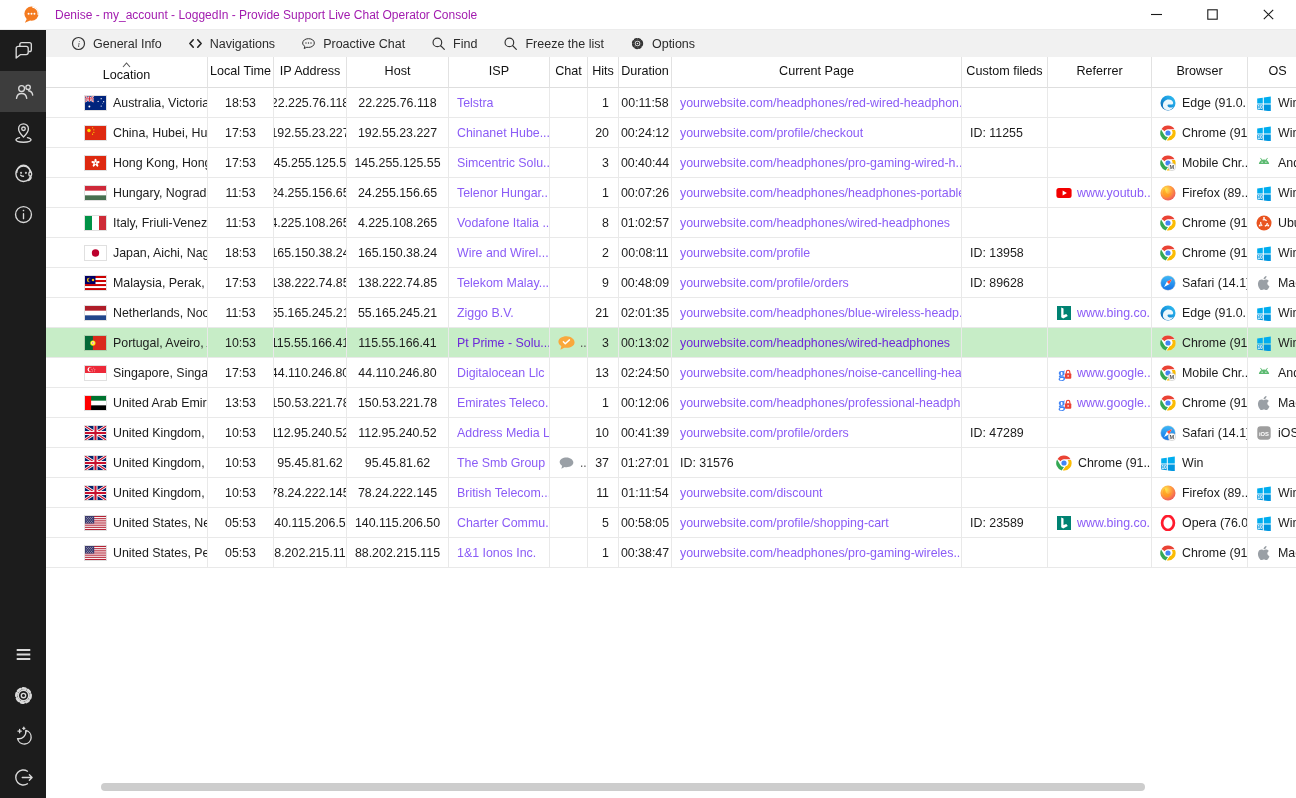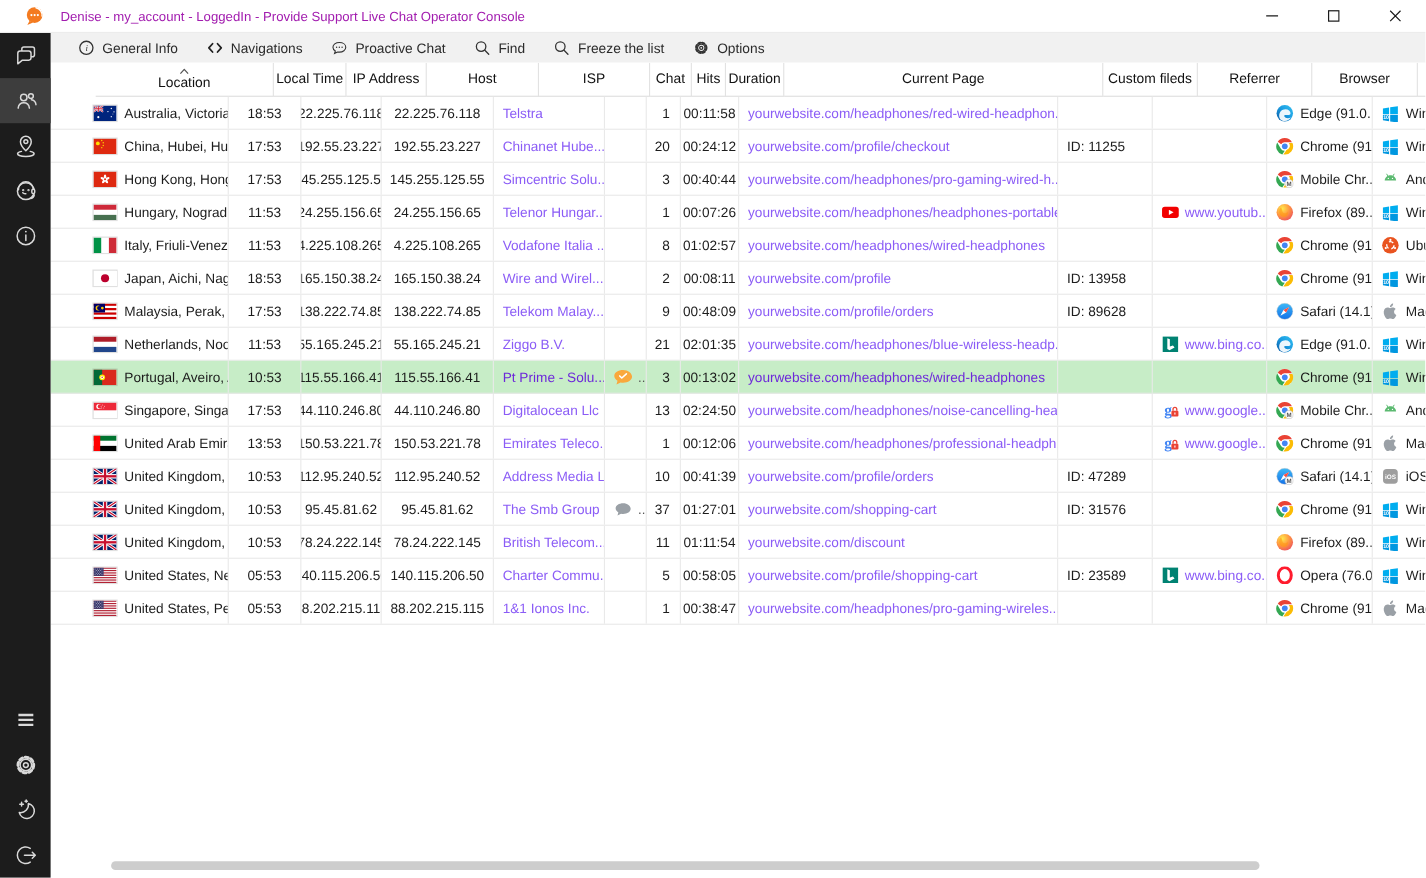--- a/index.html
+++ b/index.html
@@ -26,21 +26,21 @@
   .side-spacer{flex:1;}
   
   .toolbar{position:absolute;top:30px;left:46px;right:0;height:27px;background:#f1f1f1;
     display:flex;align-items:center;padding-left:12px;box-sizing:border-box;}
   .tool-btn{display:flex;align-items:center;gap:7px;padding:0 13px;height:100%;
     font-size:12.5px;color:#2b2b2b;cursor:default;}
   .tool-btn svg{width:15px;height:15px;display:block;}
   
   .table-area{position:absolute;top:57px;left:46px;right:0;bottom:0;background:#fff;overflow:hidden;}
   .grid-row{display:grid;grid-template-columns:162px 66px 73px 102px 101px 38px 31px 53px 290px 86px 104px 96px 60px;}
-  .thead{height:31px;box-sizing:border-box;margin-left:41px;}
+  .thead{height:31px;box-sizing:border-box;}
   .th{display:flex;flex-direction:column;align-items:center;justify-content:center;
     font-size:12.6px;color:#111;border-right:1px solid #e2e2e2;border-bottom:1px solid #dedede;
     box-sizing:border-box;line-height:1.05;cursor:default;}
   .th .caret{height:7px;display:flex;align-items:flex-start;}
   .th .caret svg{width:9px;height:6px;}
   .row{height:30px;border-bottom:1px solid #e9e9e9;box-sizing:border-box;cursor:default;}
   .row.selected{background:#c7edc7;}
   .cell{display:flex;align-items:center;font-size:12.4px;color:#1c1c1c;
     border-right:1px solid #e9e9e9;box-sizing:border-box;overflow:hidden;white-space:nowrap;}
   .cell.center{justify-content:center;}
@@ -1176,23 +1176,20 @@
           </span>
           <span class="chat-dots">...</span>
         </div>
         <div class="cell right">
           <span>37</span>
         </div>
         <div class="cell center">
           <span>01:27:01</span>
         </div>
         <div class="cell pad">
-          <span class="link">yourwebsite.com/shopping-cart</span>
-        </div>
-        <div class="cell pad">
           <span>ID: 31576</span>
         </div>
         <div class="cell pad"></div>
         <div class="cell pad">
           <span class="bicon">
             <svg viewBox="0 0 16 16">
               <circle cx="8" cy="8" r="7.5" fill="#fff"></circle>
               <path d="M8 .5a7.5 7.5 0 0 1 6.5 3.75H8A3.8 3.8 0 0 0 4.7 6.2L1.6 3.9A7.5 7.5 0 0 1 8 .5z" fill="#EA4335"></path>
               <path d="M1.1 4.6l3.2 5.5A3.8 3.8 0 0 0 8 12.1l-2.3 3.3A7.5 7.5 0 0 1 1.1 4.6z" fill="#34A853"></path>
               <path d="M15 5.1a7.5 7.5 0 0 1-8.3 10.3l3-4.2a3.8 3.8 0 0 0 1.9-6.2z" fill="#FBBC05"></path>

